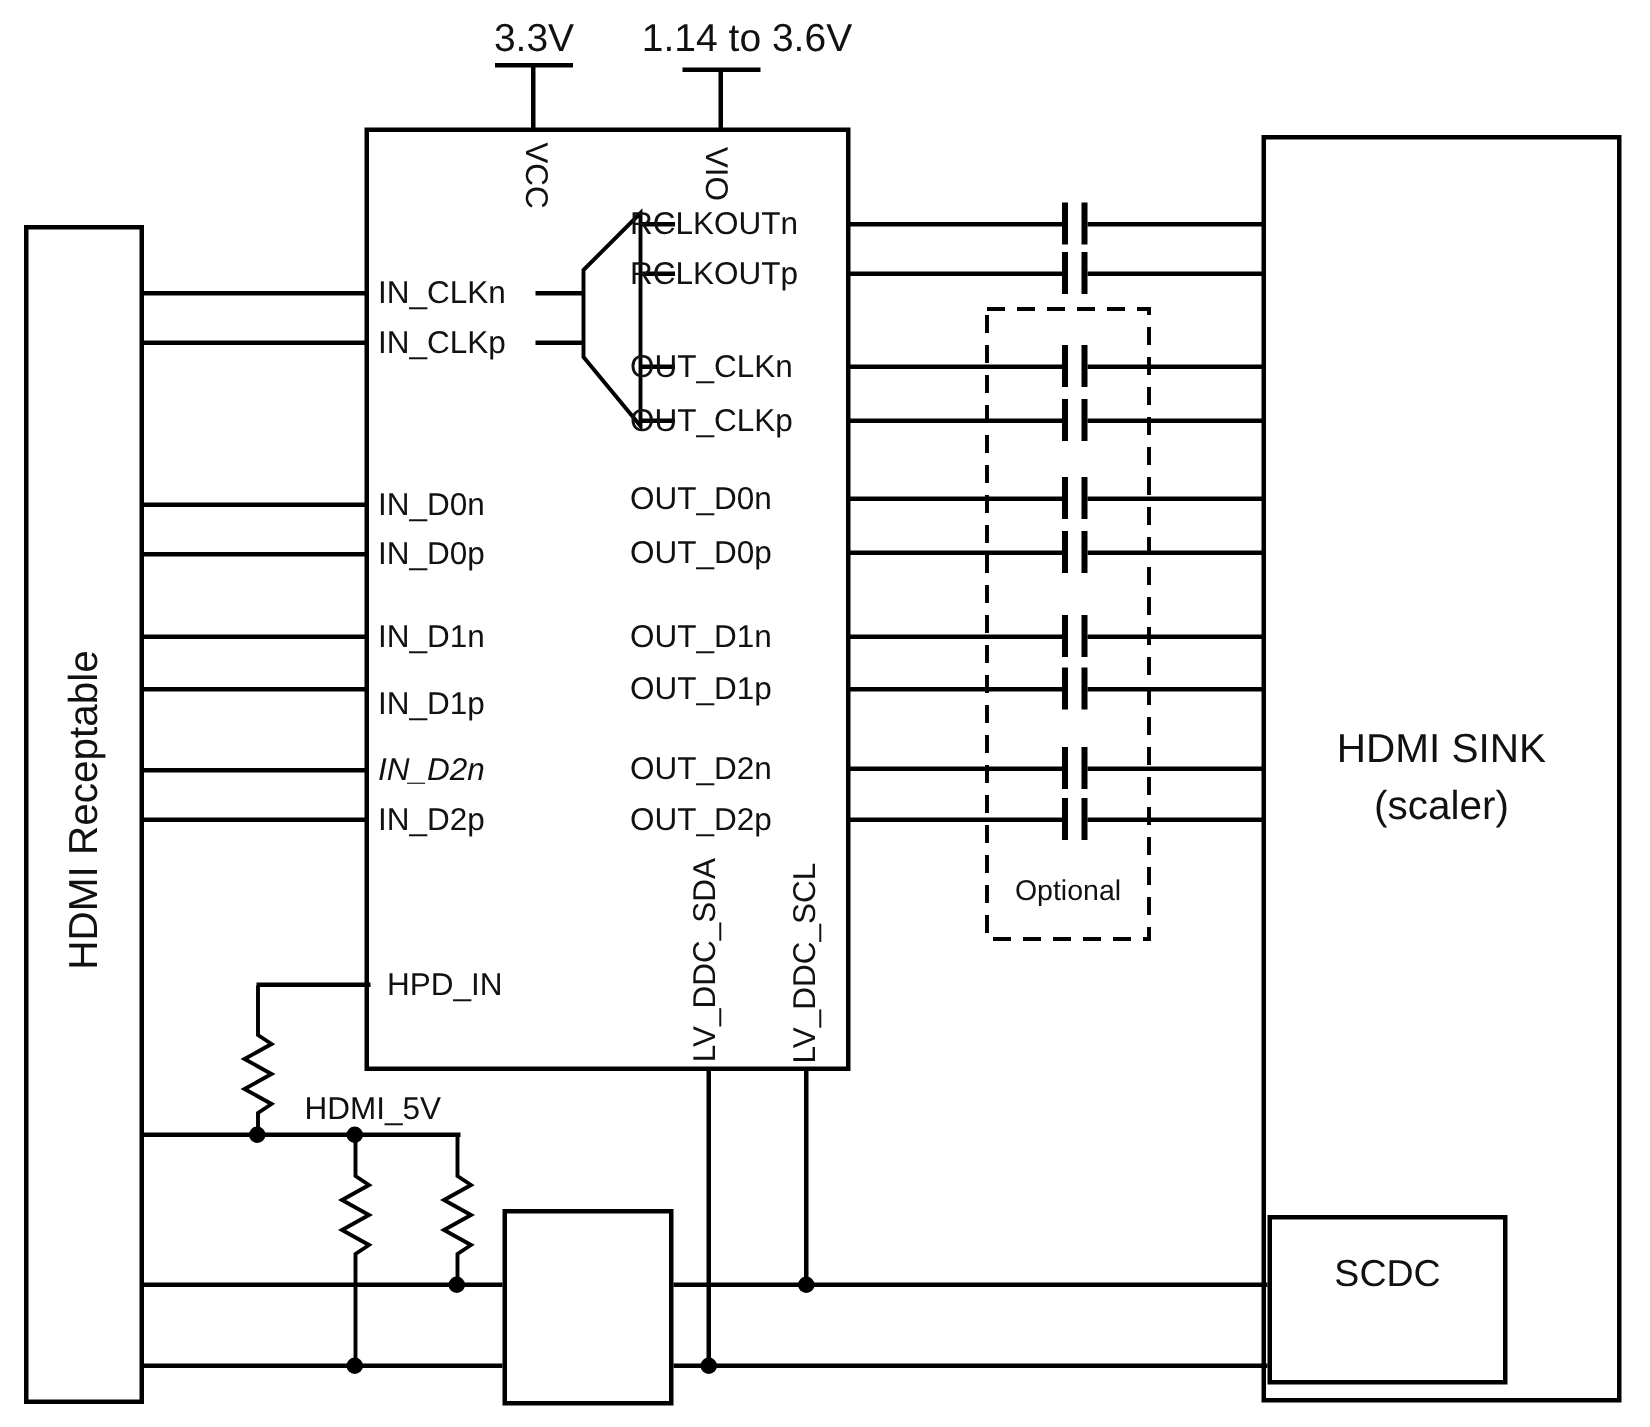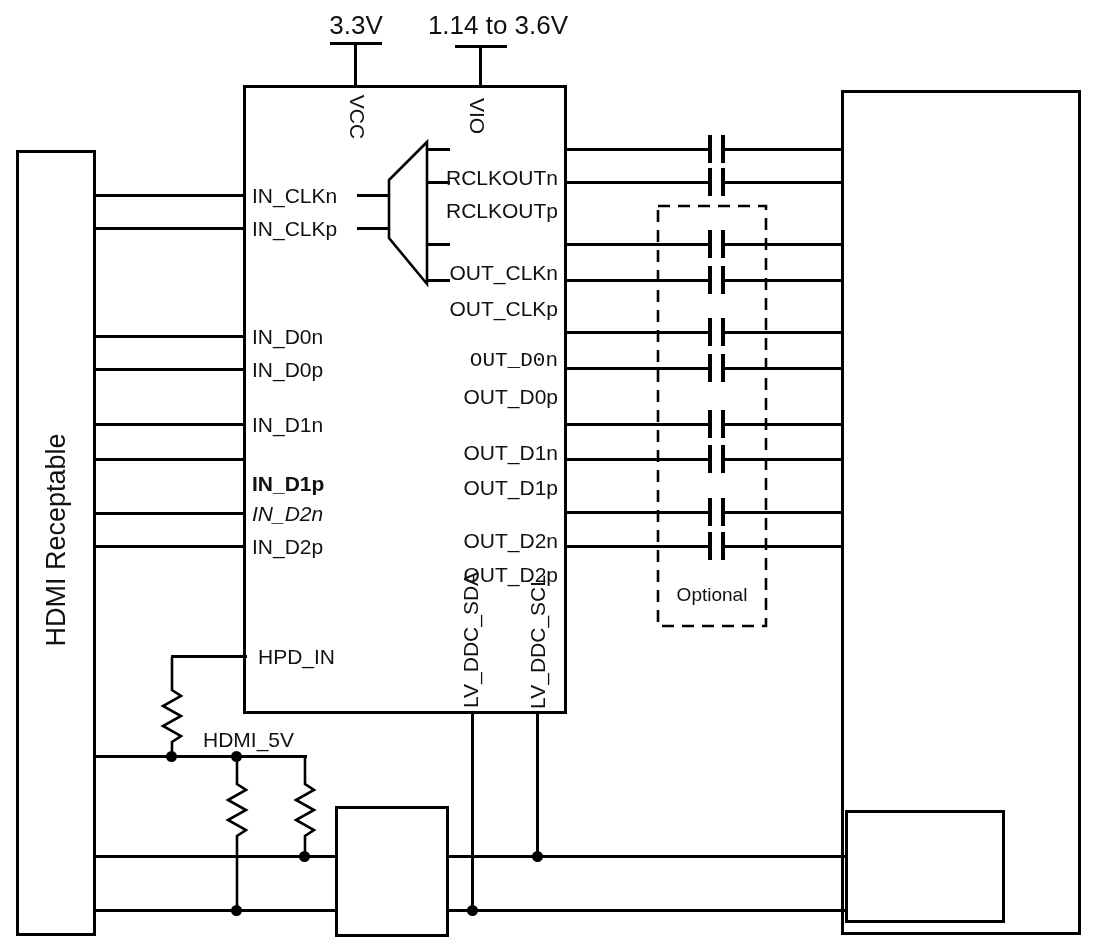--- a/index.html
+++ b/index.html
@@ -9,21 +9,21 @@
   }
   .box{position:absolute;border:3px solid #000;box-sizing:border-box;background:transparent;}
   .box.opaque{background:#ffffff;}
   .hw{position:absolute;height:3px;background:#000;}
   .vw{position:absolute;width:3px;background:#000;}
   .dot{position:absolute;width:11px;height:11px;border-radius:50%;background:#000;}
   .cap{position:absolute;width:17px;height:28px;background:#ffffff;
        border-left:4px solid #000;border-right:4px solid #000;box-sizing:border-box;}
   .pin{position:absolute;font-size:21px;line-height:25px;white-space:nowrap;}
   .pin-l{left:252px;}
-  .pin-r{left:430px;width:128px;text-align:right;margin-top:28px;}
+  .pin-r{left:420px;width:128px;}
   .rot{position:absolute;white-space:nowrap;transform:translate(-50%,-50%) rotate(90deg);}
   .rot-ccw{position:absolute;white-space:nowrap;transform:translate(-50%,-50%) rotate(-90deg);}
   .rail{position:absolute;transform:translateX(-50%);font-size:26px;white-space:nowrap;}
   .centered{text-align:center;}
   svg.layer{position:absolute;left:0;top:0;}
 </style>
 </head>
 <body>
 
 <div id="canvas">
@@ -105,43 +105,48 @@
   <div class="rail" style="left:498px;top:10px;">1.14 to 3.6V</div>
 
   <div class="rot pin" style="left:357px;top:117px;">VCC</div>
   <div class="rot pin" style="left:477px;top:116px;">VIO</div>
 
   <div class="pin pin-l" style="top:183px;">IN_CLKn</div>
   <div class="pin pin-l" style="top:216px;">IN_CLKp</div>
   <div class="pin pin-l" style="top:324px;">IN_D0n</div>
   <div class="pin pin-l" style="top:357px;">IN_D0p</div>
   <div class="pin pin-l" style="top:412px;">IN_D1n</div>
-  <div class="pin pin-l" style="top:471px;font-weight:bold;">IN_D1p</div>
+  <div class="pin pin-l" style="top:457px;">IN_D1p</div>
   <div class="pin pin-l" style="top:501px;font-style:italic;">IN_D2n</div>
   <div class="pin pin-l" style="top:534px;">IN_D2p</div>
   <div class="pin" style="left:258px;top:644px;">HPD_IN</div>
 
   <div class="pin pin-r" style="top:137px;">RCLKOUTn</div>
   <div class="pin pin-r" style="top:170px;">RCLKOUTp</div>
   <div class="pin pin-r" style="top:232px;">OUT_CLKn</div>
   <div class="pin pin-r" style="top:268px;">OUT_CLKp</div>
-  <div class="pin pin-r" style="top:320px;font-family:Liberation Mono, monospace;">OUT_D0n</div>
+  <div class="pin pin-r" style="top:320px;">OUT_D0n</div>
   <div class="pin pin-r" style="top:356px;">OUT_D0p</div>
   <div class="pin pin-r" style="top:412px;">OUT_D1n</div>
   <div class="pin pin-r" style="top:447px;">OUT_D1p</div>
   <div class="pin pin-r" style="top:500px;">OUT_D2n</div>
   <div class="pin pin-r" style="top:534px;">OUT_D2p</div>
 
   <div class="rot-ccw pin" style="left:470px;top:640px;">LV_DDC_SDA</div>
   <div class="rot-ccw pin" style="left:537px;top:642px;">LV_DDC_SCL</div>
 
   <div class="rot-ccw" style="left:56px;top:540px;font-size:27px;">HDMI Receptable</div>
 
+  <div class="centered" style="position:absolute;left:841px;top:480px;width:240px;font-size:27px;line-height:38px;">
+    <div>HDMI SINK</div>
+    <div>(scaler)</div>
+  </div>
 
   <div class="pin" style="left:203px;top:727px;">HDMI_5V</div>
 
   <div style="position:absolute;left:712px;top:584px;transform:translateX(-50%);font-size:19px;">Optional</div>
 
 
   <div class="centered" style="position:absolute;left:845px;top:831px;width:160px;font-size:25px;line-height:36px;">
+    <div>SCDC</div>
   </div>
 
 </div>
 
 </body></html>

